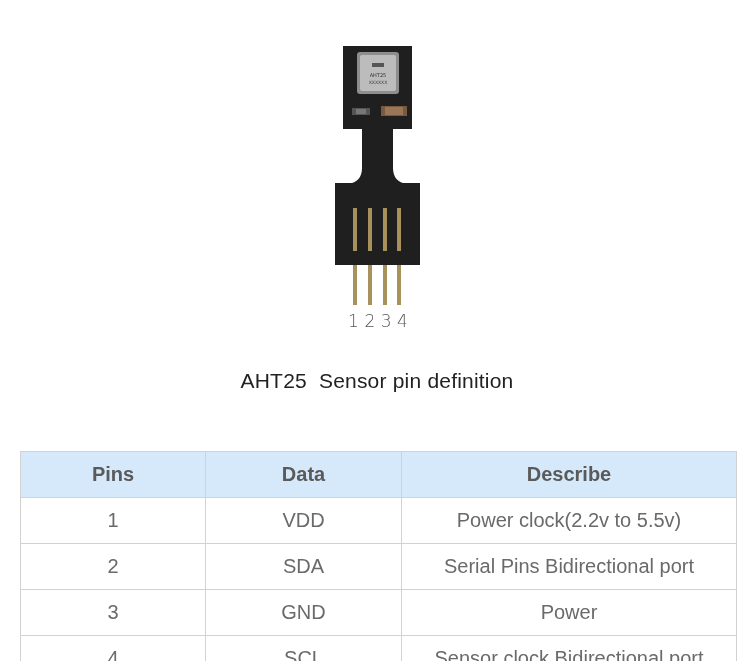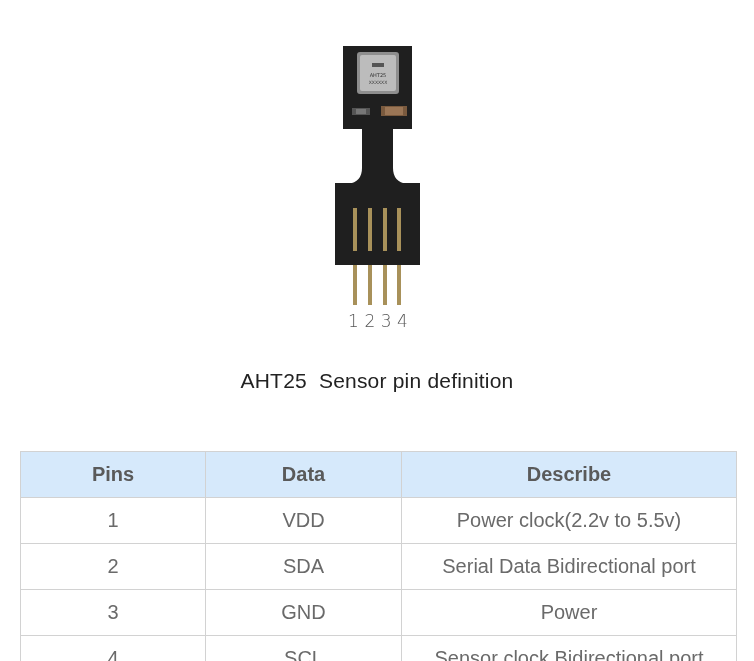--- a/index.html
+++ b/index.html
@@ -74,21 +74,21 @@
   </thead>
   <tbody>
     <tr>
       <td>1</td>
       <td>VDD</td>
       <td>Power clock(2.2v to 5.5v)</td>
     </tr>
     <tr>
       <td>2</td>
       <td>SDA</td>
-      <td>Serial Data Bidirectional port</td>
+      <td>Serial Pins Bidirectional port</td>
     </tr>
     <tr>
       <td>3</td>
       <td>GND</td>
       <td>Power</td>
     </tr>
     <tr>
       <td>4</td>
       <td>SCL</td>
       <td>Sensor clock Bidirectional port</td>

